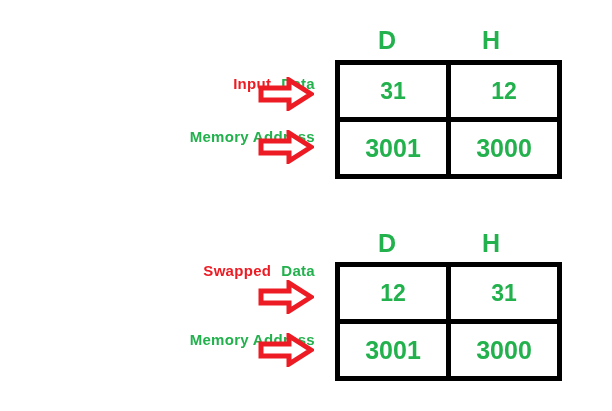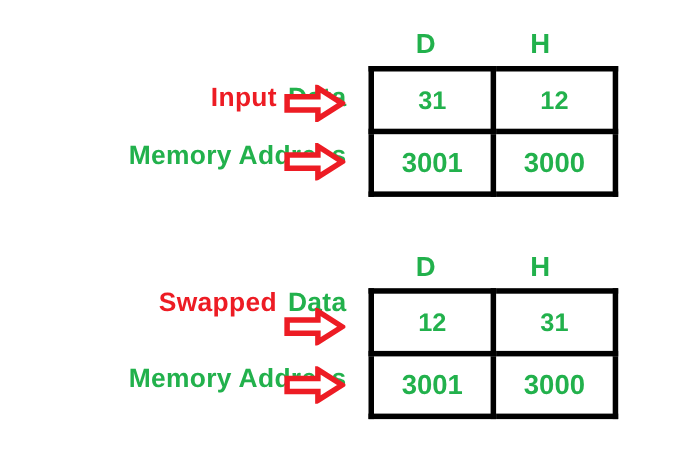--- a/index.html
+++ b/index.html
@@ -23,21 +23,21 @@
   #block-input  { top: 0px;   height: 206px; }
   #block-swapped{ top: 206px; height: 205px; }
 
   
   .label-row {
     position: absolute;
     display: flex;
     align-items: center;
     white-space: nowrap;
     font-weight: bold;
-    font-size: 24px;
+    font-size: 15px;
     letter-spacing: 0.3px;
   }
   .label-row .word-red   { color: #ed1c24; }
   .label-row .word-green { color: #22b14c; }
   .label-row .word-gap   { width: 10px; display: inline-block; }
 
   .lbl-data     { right: 297px; top: 75px; }
   .lbl-address  { right: 297px; top: 128px; }
 
   

